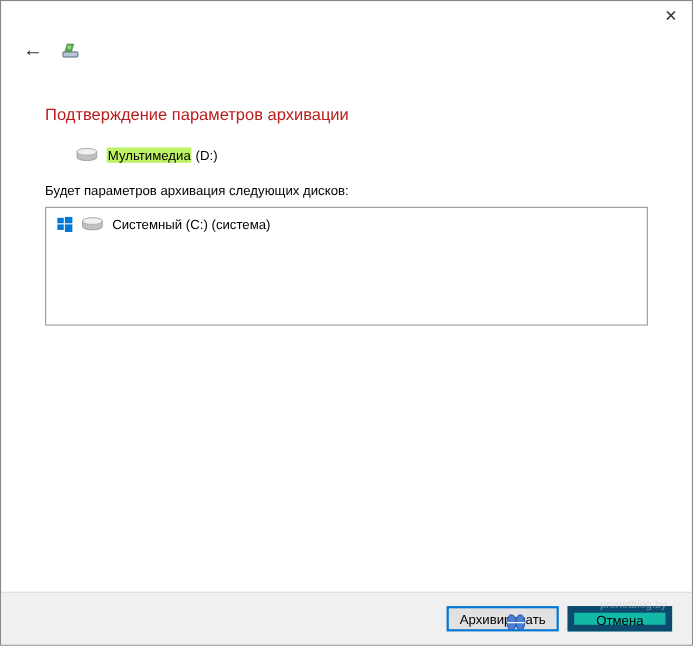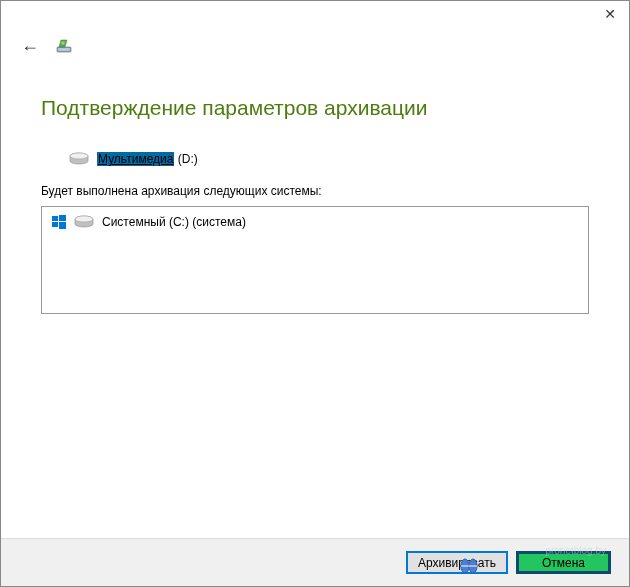--- a/index.html
+++ b/index.html
@@ -49,46 +49,45 @@
       display: inline-block;
     }
     .window-title {
       font-size: 12px;
       color: #222;
     }
     .content {
       padding: 30px 40px 0 40px;
     }
     .page-heading {
-      color: #4d7c0f;
-      font-size: 21px;
+      color: #b91c1c;
+      font-size: 15px;
       font-weight: 400;
-      margin-bottom: 32px;
+      margin-bottom: 21px;
     }
     .label-text {
       font-size: 12px;
       color: #000;
       margin-bottom: 10px;
     }
     .backup-location {
       display: flex;
       align-items: center;
       gap: 8px;
       padding-left: 28px;
       margin-bottom: 18px;
     }
     .drive-icon {
       width: 20px;
       height: 14px;
       display: inline-block;
     }
     .highlighted {
-      background: #0369a1;
+      background: #bef264;
       padding: 0 1px;
-      text-decoration: underline;
     }
     .location-text {
       font-size: 12px;
     }
     .size-text {
       font-size: 12px;
       color: #000;
       margin-bottom: 70px;
     }
     .drives-label {
@@ -133,22 +132,22 @@
       display: flex;
       justify-content: flex-end;
       align-items: center;
       gap: 8px;
       padding-right: 18px;
     }
     .btn {
       min-width: 95px;
       height: 23px;
       font-size: 12px;
-      background: #22c55e;
-      border: 3px solid #0c4a6e;
+      background: #14b8a6;
+      border: 6px solid #0c4a6e;
       cursor: pointer;
       padding: 0 10px;
       font-family: inherit;
     }
     .btn.primary {
       border: 2px solid #0078d7;
       background: #e1e1e1;
     }
     .watermark {
       position: absolute;
@@ -198,21 +197,21 @@
         <path d="M1 4 L1 9 A9 3 0 0 0 19 9 L19 4" fill="#c0c0c0" stroke="#888" stroke-width="0.6"></path>
         <ellipse cx="10" cy="4" rx="9" ry="3" fill="#f0f0f0" stroke="#999" stroke-width="0.5"></ellipse>
       </svg>
     </span>
     <span class="location-text">
       <span class="highlighted">Мультимедиа</span><span> (D:)</span>
     </span>
   </div>
 
 
-  <div class="drives-label">Будет выполнена архивация следующих системы:</div>
+  <div class="drives-label">Будет параметров архивация следующих дисков:</div>
 
   <div class="drives-box">
     <div class="drive-row">
       <span class="win-flag-icon">
         <svg viewBox="0 0 14 14" width="14" height="14">
           <rect x="0" y="1" width="6" height="5" fill="#0078d7"></rect>
           <rect x="7" y="0" width="7" height="6" fill="#0078d7"></rect>
           <rect x="0" y="7" width="6" height="5" fill="#0078d7"></rect>
           <rect x="7" y="7" width="7" height="7" fill="#0078d7"></rect>
         </svg>

